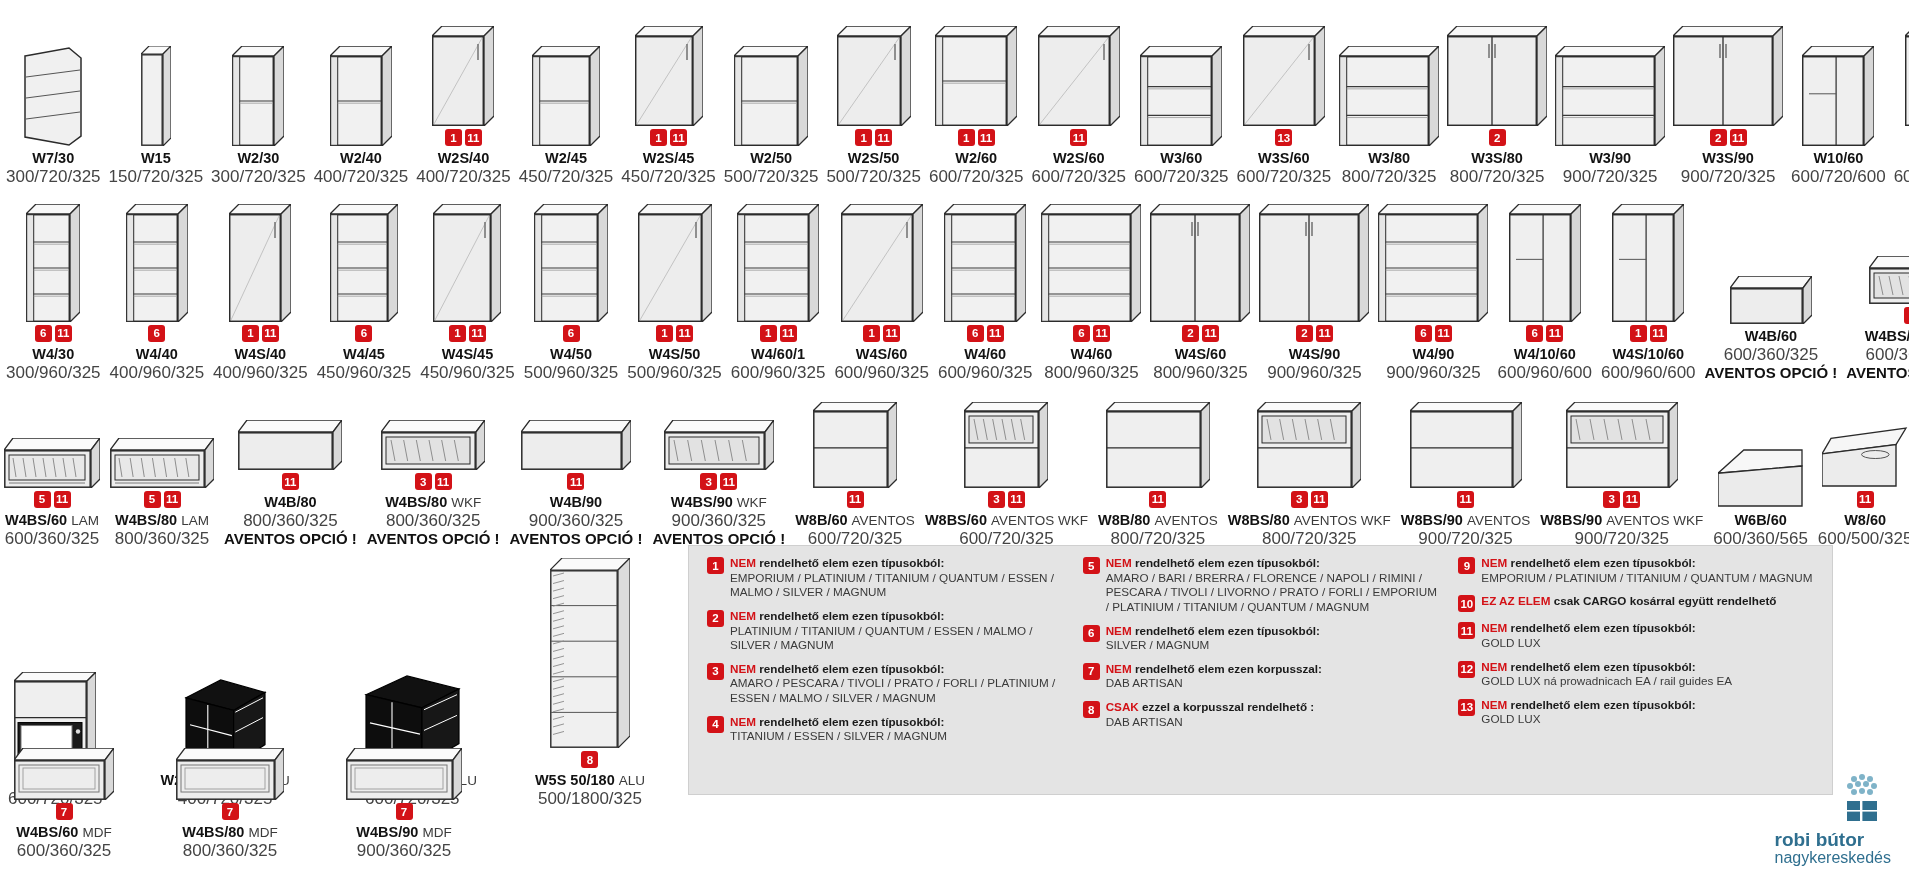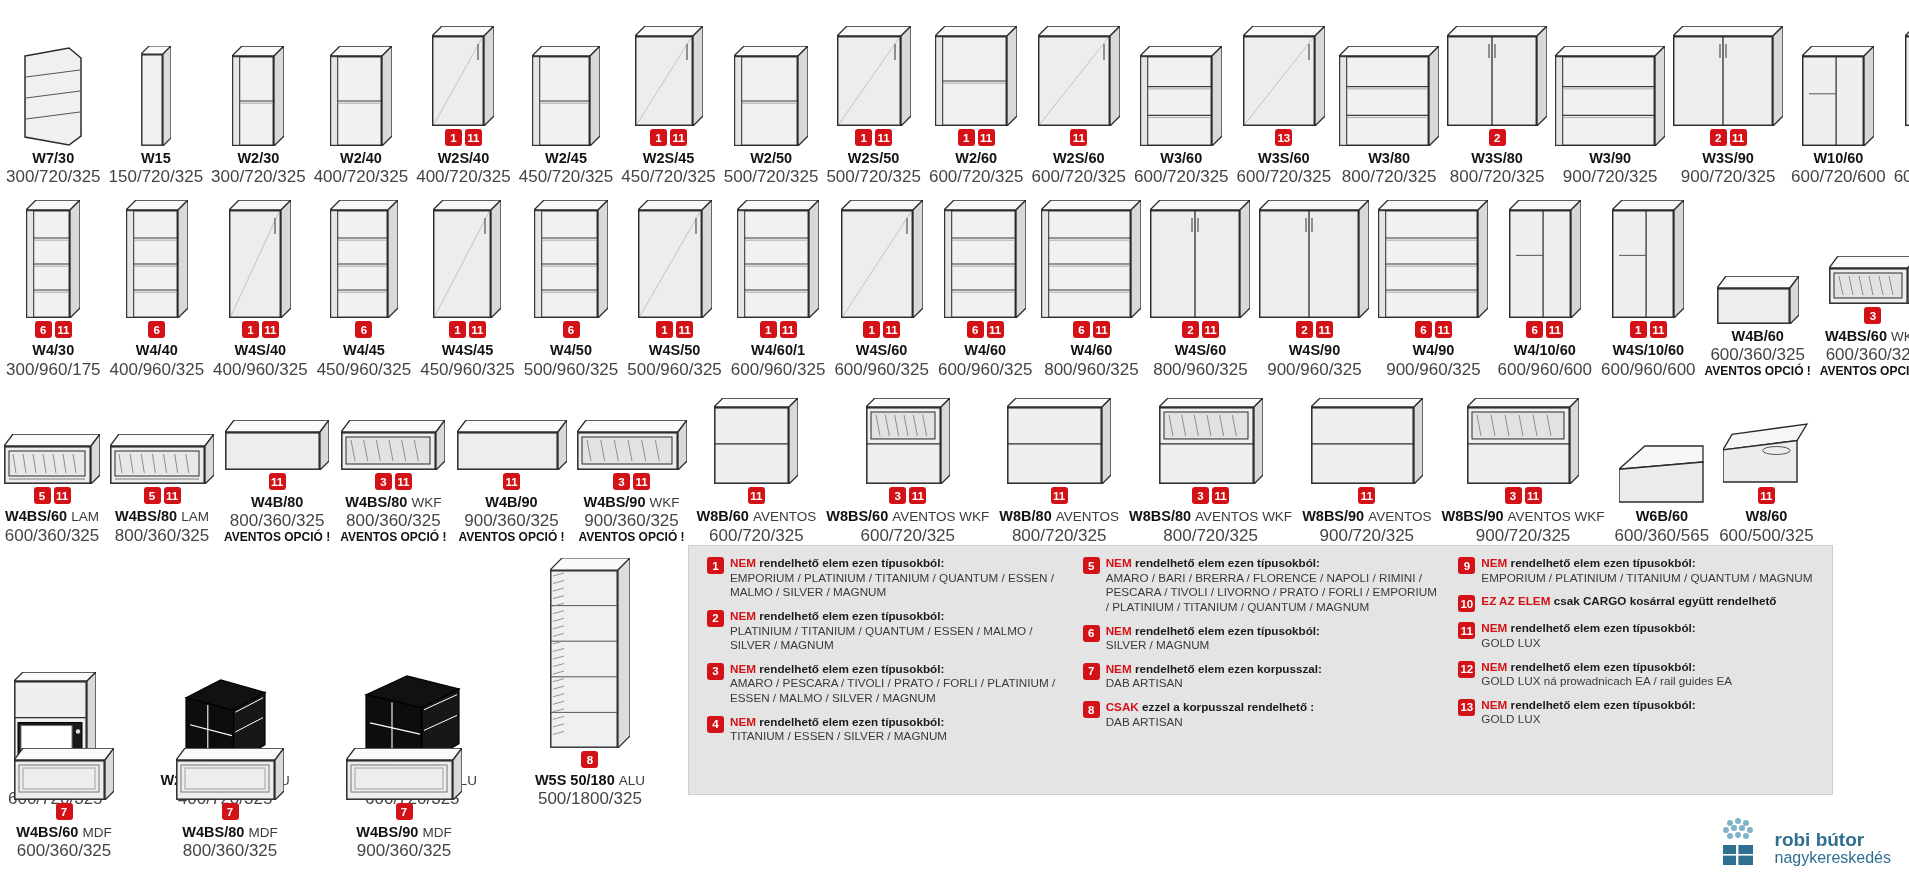--- a/index.html
+++ b/index.html
@@ -17,41 +17,41 @@
   .item{display:flex;flex-direction:column;align-items:center;position:relative;}
   .art{position:relative;display:flex;align-items:flex-end;justify-content:center;}
 
   
   svg{display:block;}
 
   .labels{text-align:center;line-height:1.12;margin-top:4px;}
   .code{font-size:14.5px;font-weight:bold;color:#121212;white-space:nowrap;}
   .code .suffix{font-weight:normal;color:#3b3b3b;font-size:13.5px;}
   .dims{font-size:17px;color:#444;white-space:nowrap;margin-top:1px;}
-  .note{font-size:12px;font-weight:bold;color:#111;white-space:nowrap;margin-top:1px;}
+  .note{font-size:15px;font-weight:bold;color:#111;white-space:nowrap;margin-top:1px;}
 
   
   .badges{display:flex;gap:3px;justify-content:center;margin-top:3px;}
   .badge{width:17px;height:17px;border-radius:3px;background:#d31217;color:#fff;
          font-size:11.5px;font-weight:bold;display:flex;align-items:center;justify-content:center;}
 
   
   .legend{position:absolute;left:688px;top:545px;width:1145px;height:250px;
           background:#e4e4e4;border:1px solid #cfcfcf;display:flex;padding:10px 8px;box-sizing:border-box;}
   .legcol{flex:1;padding:0 10px;box-sizing:border-box;}
   .legitem{display:flex;margin-bottom:9px;}
   .legnum{width:17px;height:17px;min-width:17px;border-radius:3px;background:#d31217;color:#fff;
           font-size:11.5px;font-weight:bold;display:flex;align-items:center;justify-content:center;margin-right:6px;margin-top:1px;}
   .legtxt{font-size:11.7px;color:#1a1a1a;line-height:1.25;}
   .legtxt .hl{color:#d31217;font-weight:bold;}
   .legtxt .bold{font-weight:bold;}
   .legtxt .sub{color:#3a3a3a;}
 
   
-  .logo{position:absolute;right:18px;bottom:10px;display:flex;align-items:flex-end;gap:7px;}
+  .logo{position:absolute;right:18px;bottom:10px;display:flex;align-items:flex-end;gap:7px;flex-direction:column;}
   .logo .mark{width:46px;height:50px;position:relative;}
   .logo .txt{line-height:1.05;}
   .logo .l1{font-size:19px;color:#2f6f8f;font-weight:bold;}
   .logo .l2{font-size:16px;color:#2f6f8f;}
 </style>
 </head>
 <body>
 
 <div class="sheet">
 
@@ -418,21 +418,21 @@
             <line x1="7.7" y1="90" x2="43" y2="90" stroke="#3a3a3a" stroke-width="1.2"></line>
             <line x1="7.7" y1="92.2" x2="43" y2="92.2" stroke="#9a9a9a" stroke-width="0.8"></line>
           </svg>
         </div>
         <div class="badges">
           <span class="badge">6</span>
           <span class="badge">11</span>
         </div>
         <div class="labels">
           <div class="code"><span>W4/30</span></div>
-          <div class="dims">300/960/175</div>
+          <div class="dims">300/960/325</div>
         </div>
       </div>
       <div class="item">
         <div class="art" style="height: 136px;">
           <svg width="62" height="118" viewBox="0 0 62 118">
             <polygon points="0,10 10,0 62,0 52,10" fill="#f8f8f8" stroke="#2b2b2b" stroke-width="1.3"></polygon>
             <polygon points="52,10 62,0 62,108 52,118" fill="#d9d9d9" stroke="#2b2b2b" stroke-width="1.3"></polygon>
             <rect x="0.7" y="10.7" width="50.6" height="106.6" fill="#f1f1f1" stroke="#2b2b2b" stroke-width="1.5"></rect>
             <rect x="0.7" y="10.7" width="7" height="106.6" fill="#e6e6e6" stroke="#2b2b2b" stroke-width="1"></rect>
             <line x1="7.7" y1="38" x2="51" y2="38" stroke="#3a3a3a" stroke-width="1.2"></line>

